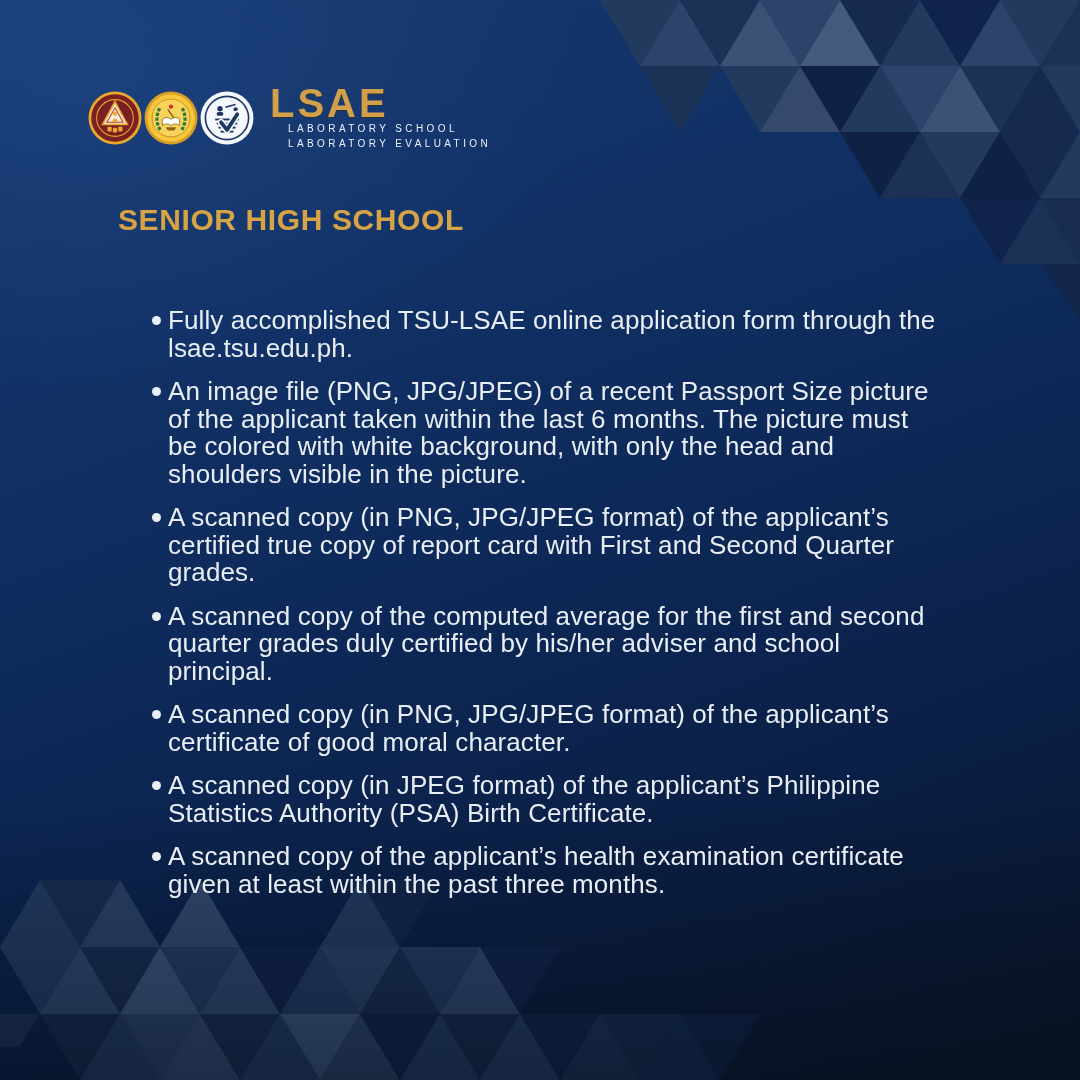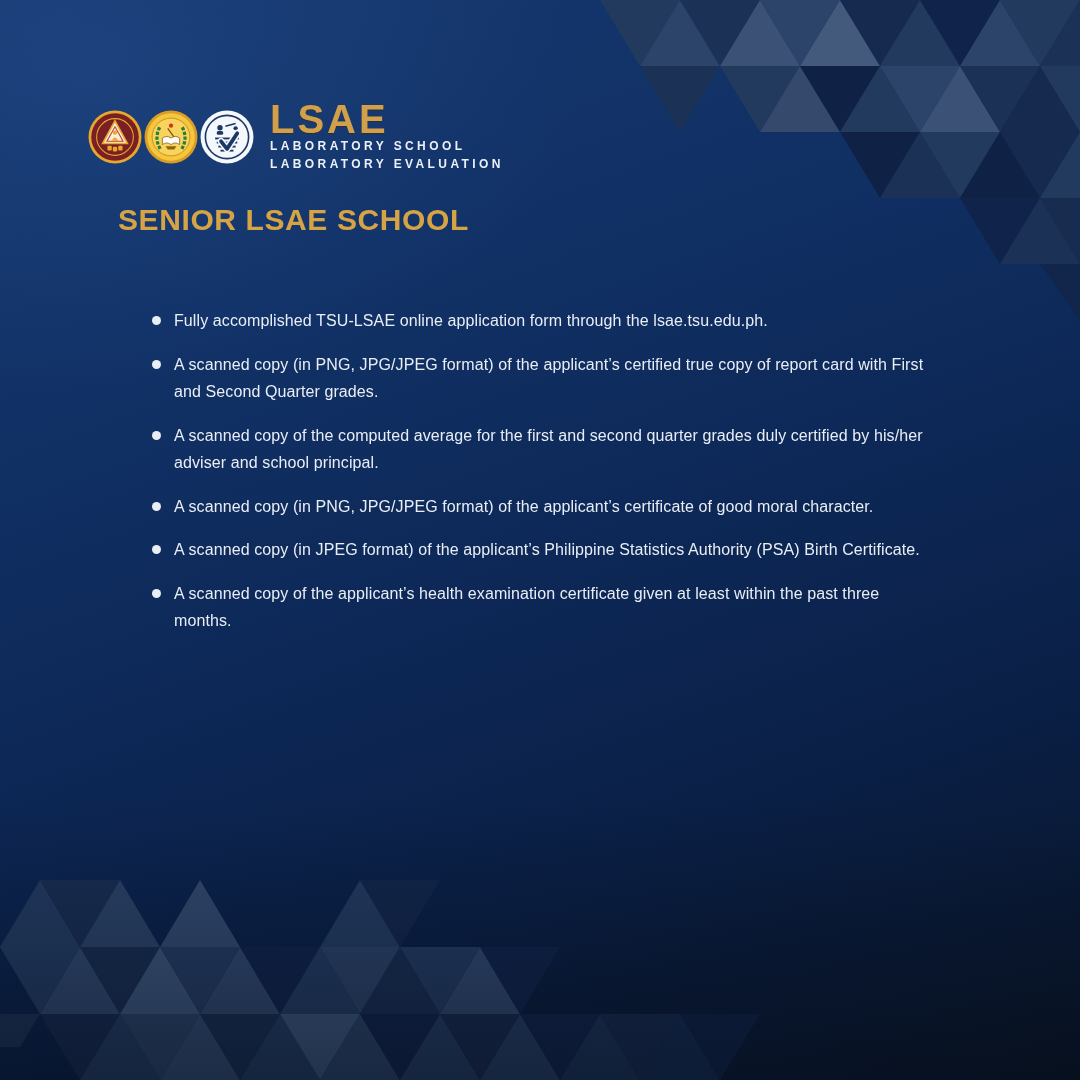--- a/index.html
+++ b/index.html
@@ -14,47 +14,47 @@
   .tri { position:absolute; display:block; }
   .tri-tr { top:0; right:0; }
   .tri-bl { bottom:0; left:0; }
   .bottom-shade {
     position:absolute; left:0; right:0; bottom:0; height:280px;
     background:linear-gradient(180deg, rgba(5,10,22,0) 0%, rgba(5,11,22,0.45) 100%);
     pointer-events:none;
   }
 
   .logo-row {
-    position:absolute; left:88px; top:108px; height:58px;
+    position:absolute; left:88px; top:89px; height:58px;
     display:flex; align-items:center; gap:2px;justify-content:center;
   }
   .seal { width:54px; height:54px; display:block; }
   .wordmark { margin-left:14px; display:flex; flex-direction:column; }
   .wm-acronym {
     font-size:40px; font-weight:800; letter-spacing:3px; line-height:0.82;
     color:#D2A04A; text-shadow:0 1px 0 rgba(60,38,6,0.55);
   }
   .wm-sub {
-    font-size:12px; font-weight:700; letter-spacing:3.4px;
-    color:#EDF1F7; margin-top:4px; white-space:nowrap;
+    font-size:10px; font-weight:400; letter-spacing:3.4px;
+    color:#EDF1F7; margin-top:4px; white-space:nowrap;margin-left:18px;
   }
 
   .page-title {
     position:absolute; left:118px; top:203px;
     font-size:30px; line-height:34px; font-weight:800; letter-spacing:0.6px;
     color:#D6A345;
   }
 
   .req-list {
     position:absolute; left:152px; top:307px; width:786px;
     list-style:none;
   }
   .req-list li {
-    display:flex; align-items:flex-start; gap:13px;
-    color:#E9EEF5; font-size:16px; line-height:27.5px;
+    display:flex; align-items:flex-start; gap:7px;
+    color:#E9EEF5; font-size:26px; line-height:27.5px;
     margin-bottom:16px; letter-spacing:0.1px;
   }
   .dot {
     flex:0 0 auto; width:9px; height:9px; border-radius:50%;
     background:#E9EEF5; margin-top:9px;
   }
   .req-text { flex:1 1 auto; }
 
   .source-note {
     position:absolute; right:140px; top:938px;
@@ -186,30 +186,34 @@
     </svg>
 
     <div class="wordmark">
       <div class="wm-acronym">LSAE</div>
       <div class="wm-sub">LABORATORY SCHOOL</div>
       <div class="wm-sub">LABORATORY EVALUATION</div>
     </div>
   </div>
 
   <h1 class="page-title">
-    <span>SENIOR LSAE SCHOOL</span><br>
+    <span>SENIOR HIGH SCHOOL</span><br>
   </h1>
 
   <ul class="req-list">
 
       <li>
         <span class="dot"></span>
         <span class="req-text">Fully accomplished TSU-LSAE online application form through the lsae.tsu.edu.ph.</span>
       </li>
 
+      <li>
+        <span class="dot"></span>
+        <span class="req-text">An image file (PNG, JPG/JPEG) of a recent Passport Size picture of the applicant taken within the last 6 months. The picture must be colored with white background, with only the head and shoulders visible in the picture.</span>
+      </li>
 
       <li>
         <span class="dot"></span>
         <span class="req-text">A scanned copy (in PNG, JPG/JPEG format) of the applicant’s certified true copy of report card with First and Second Quarter grades.</span>
       </li>
 
       <li>
         <span class="dot"></span>
         <span class="req-text">A scanned copy of the computed average for the first and second quarter grades duly certified by his/her adviser and school principal.</span>
       </li>

